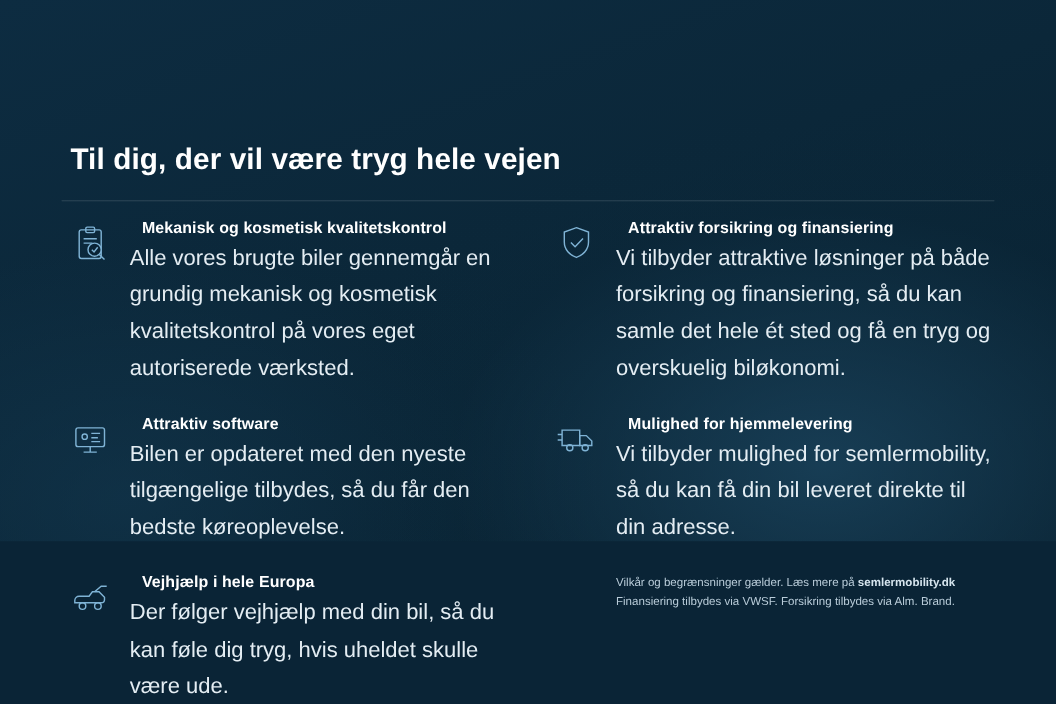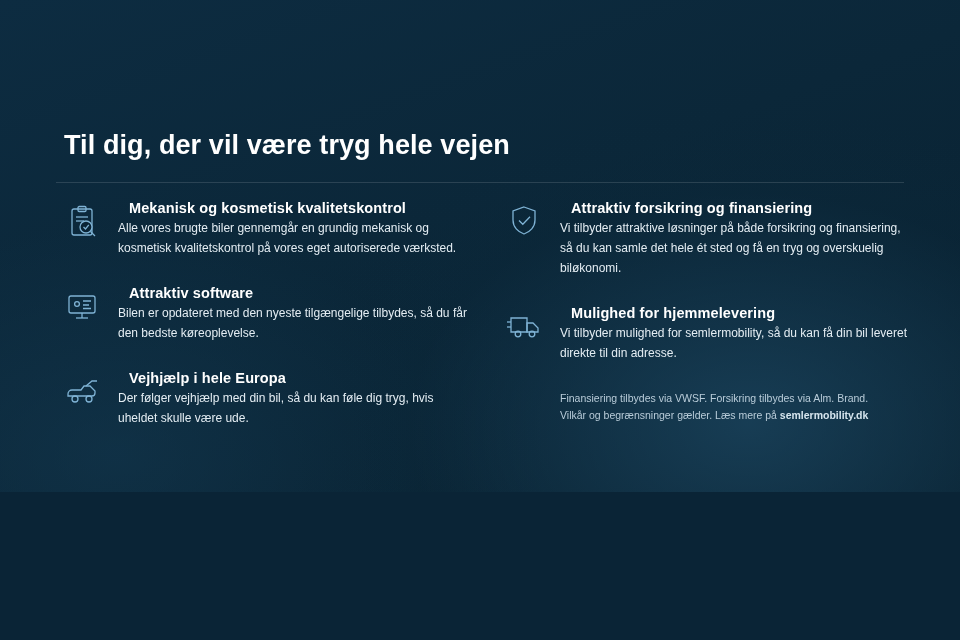--- a/index.html
+++ b/index.html
@@ -77,21 +77,21 @@
   }
   .feature h3 {
     margin: 0 0 3px 11px;
     font-size: 14.5px;
     font-weight: bold;
     color: #ffffff;
     letter-spacing: 0.1px;
   }
   .feature p {
     margin: 0;
-    font-size: 12px;
+    font-size: 20px;
     line-height: 1.66;
     color: #e4edf3;
     font-weight: normal;
   }
   .disclaimer {
     margin-top: 18px;
     padding-left: 62px;
     font-size: 10.5px;
     line-height: 1.62;
     color: #b9ccd9;
@@ -205,22 +205,22 @@
             <circle cx="26" cy="25" r="2.8"></circle>
             <line x1="1" y1="13" x2="5" y2="13"></line>
             <line x1="1" y1="18" x2="5" y2="18"></line>
           </svg>
         </span>
         <h3>Mulighed for hjemmelevering</h3>
         <p>Vi tilbyder mulighed for semlermobility, så du kan få din bil leveret direkte til din adresse.</p>
       </div>
 
       <div class="disclaimer">
+        <div><span>Vilkår og begrænsninger gælder. Læs mere på </span><span class="strong">semlermobility.dk</span></div>
         <div>Finansiering tilbydes via VWSF. Forsikring tilbydes via Alm. Brand.</div>
-        <div><span>Vilkår og begrænsninger gælder. Læs mere på </span><span class="strong">semlermobility.dk</span></div>
       </div>
 
     </div>
 
   </div>
 
 
 </div>
 
 </body></html>

